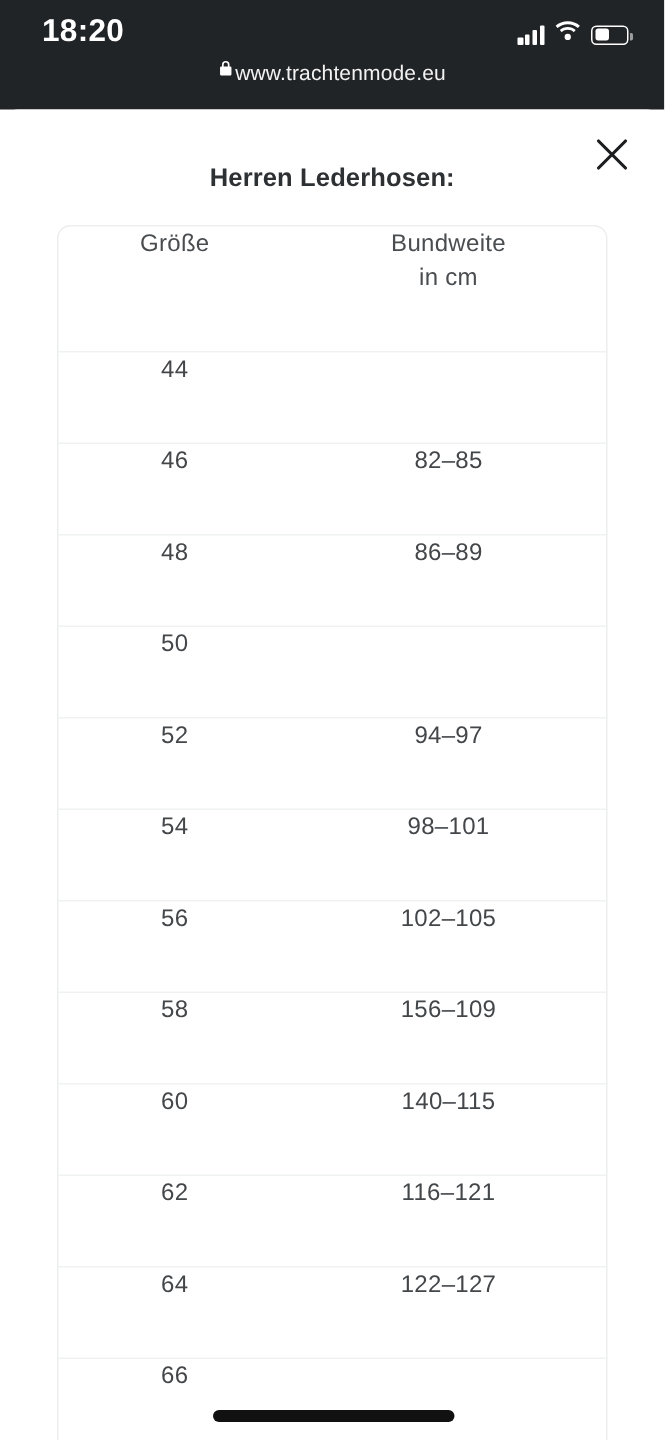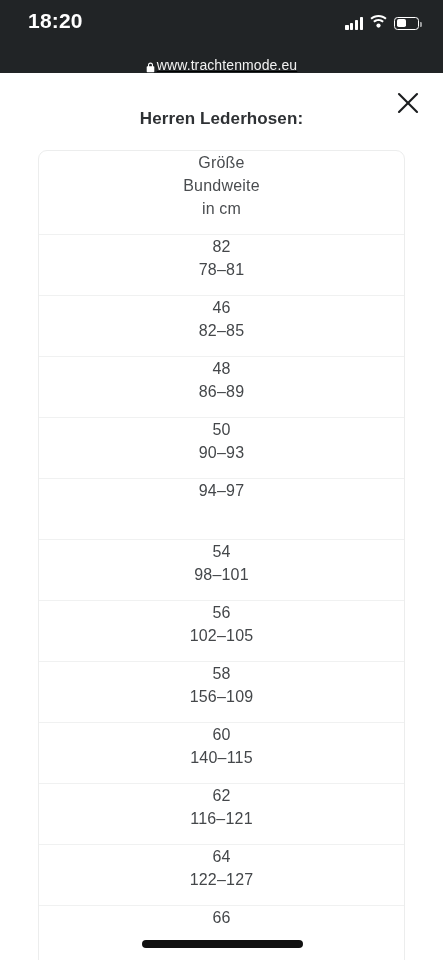--- a/index.html
+++ b/index.html
@@ -97,24 +97,23 @@
     background: #ffffff;
     border-radius: 1.8px;
   }
   .urlbar {
     position: absolute;
     left: 0;
     top: 40px;
     width: 443px;
     height: 33px;
     display: flex;
-    align-items: flex-end;
+    align-items: flex-start;
     justify-content: center;
     gap: 2px;
-    text-decoration: underline;
   }
   .lock-icon { width: 9px; height: 11px; display: block; }
   .url-text {
     font-size: 14px;
     color: #f2f2f2;
     letter-spacing: 0.1px;
   }
 
   
   .page {
@@ -157,25 +156,23 @@
     width: 367px;
     height: 830px;
     border: 1px solid #eceded;
     border-radius: 9px;
     box-sizing: border-box;
     background: #ffffff;
     overflow: hidden;
   }
   .trow {
     display: flex;
-    align-items: center;
     height: 61px;
     border-bottom: 1px solid #f0f1f1;
     box-sizing: border-box;
-    flex-direction: column;
   }
   .trow.head {
     height: 84px;
     border-bottom: 1px solid #f0f1f1;
   }
   .trow:last-child { border-bottom: none; }
   .cell {
     font-size: 16px;
     color: #44474a;
     text-align: center;
@@ -250,36 +247,35 @@
 
       <div class="trow head">
         <div class="cell c1">Größe</div>
         <div class="cell c2">
           <div>Bundweite</div>
           <div>in cm</div>
         </div>
       </div>
 
       <div class="trow">
-        <div class="cell c1">82</div>
-        <div class="cell c2">78–81</div>
+        <div class="cell c1">44</div>
       </div>
       <div class="trow">
         <div class="cell c1">46</div>
         <div class="cell c2">82–85</div>
       </div>
       <div class="trow">
         <div class="cell c1">48</div>
         <div class="cell c2">86–89</div>
       </div>
       <div class="trow">
         <div class="cell c1">50</div>
-        <div class="cell c2">90–93</div>
-      </div>
-      <div class="trow">
+      </div>
+      <div class="trow">
+        <div class="cell c1">52</div>
         <div class="cell c2">94–97</div>
       </div>
       <div class="trow">
         <div class="cell c1">54</div>
         <div class="cell c2">98–101</div>
       </div>
       <div class="trow">
         <div class="cell c1">56</div>
         <div class="cell c2">102–105</div>
       </div>

